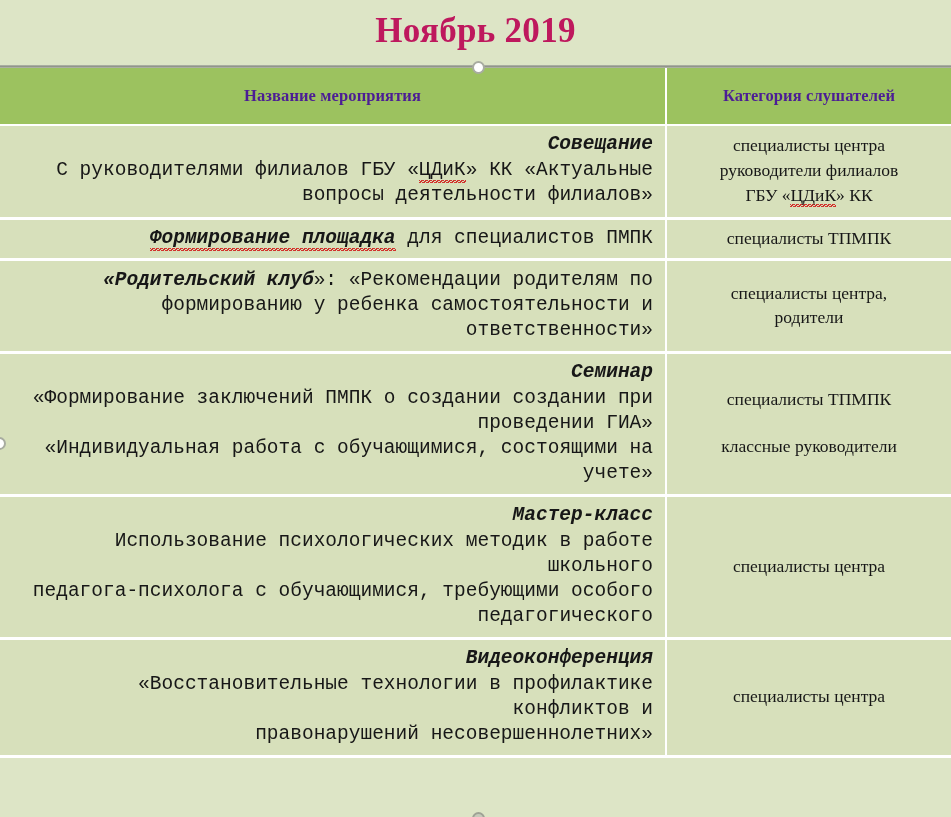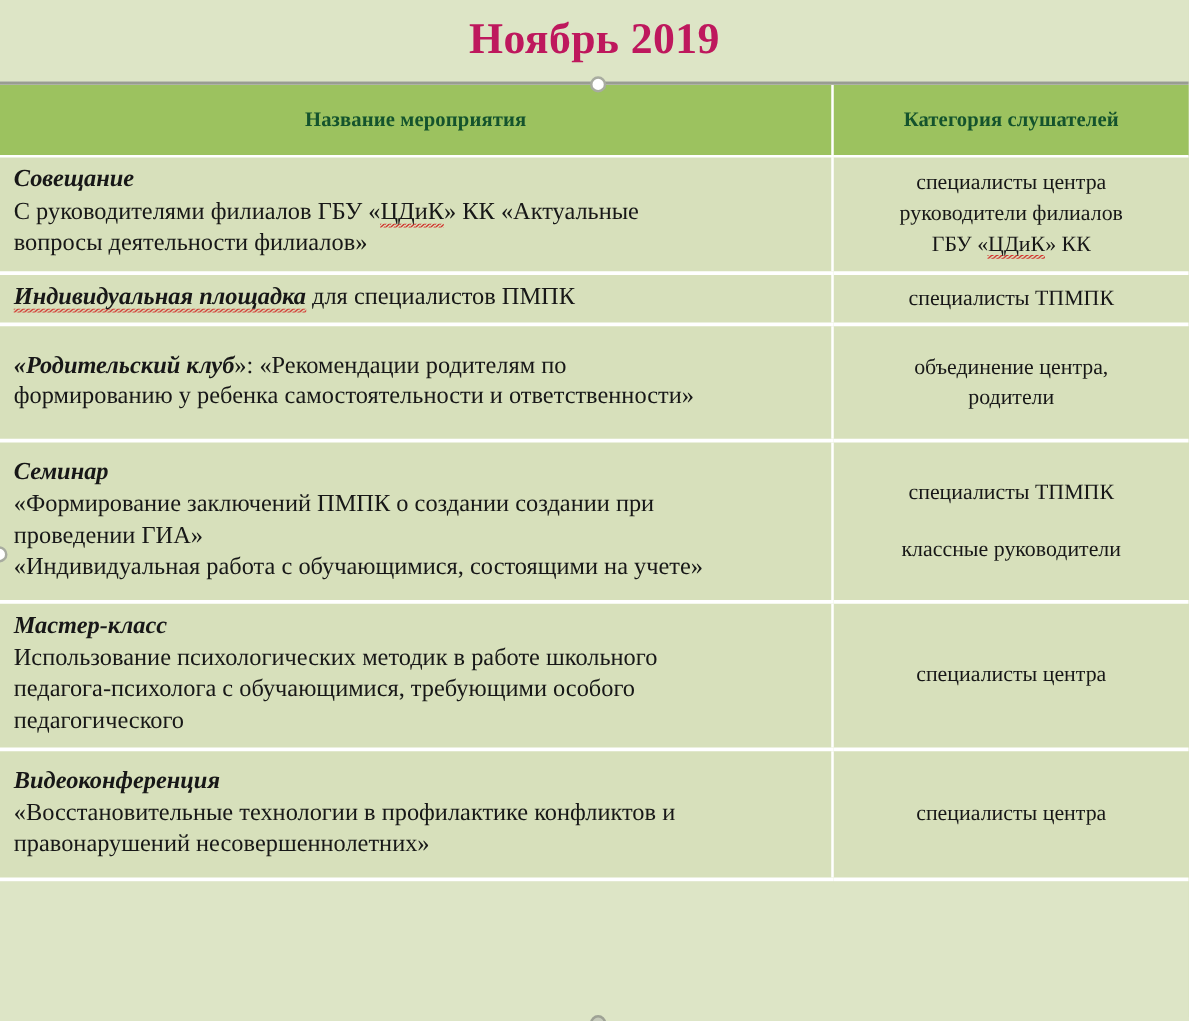--- a/index.html
+++ b/index.html
@@ -75,21 +75,21 @@
     width: 951px;
     border-collapse: collapse;
     table-layout: fixed;
     background: #d7e0bb;
   }
   table.agenda col.c-event { width: 666px; }
   table.agenda col.c-audience { width: 285px; }
 
   thead th {
     background: #9cc25f;
-    color: #14532d;
+    color: #4c1d95;
     font-size: 16.5px;
     font-weight: bold;
     text-align: center;
     vertical-align: middle;
     height: 56px;
     padding: 0 10px;
     border-right: 2px solid #ffffff;
     border-bottom: 2px solid #ffffff;
     letter-spacing: 0.1px;
   }
@@ -99,25 +99,26 @@
     background: #d7e0bb;
     border-right: 2px solid #ffffff;
     border-bottom: 3px solid #ffffff;
     vertical-align: middle;
     padding: 6px 8px 8px 8px;
     box-sizing: border-box;
   }
   tbody td:last-child { border-right: none; margin-top: 43px; }
 
   td.event {
-    text-align: left;
+    text-align: right;
     font-size: 19.5px;
     line-height: 1.28;
-    padding-left: 11px;
+    padding-left: 22px;
     padding-right: 12px;
+    font-family: Liberation Mono, monospace;
   }
   td.audience {
     text-align: center;
     font-size: 17.5px;
     line-height: 1.42;
     padding-left: 14px;
     padding-right: 14px;
   }
 
   .ev-head {
@@ -190,33 +191,33 @@
             <span class="ev-line">вопросы деятельности филиалов»</span>
           </td>
           <td class="audience">
             <span class="aud-line">специалисты центра</span>
             <span class="aud-line">руководители филиалов</span>
             <span class="aud-line">ГБУ «<span class="squiggle">ЦДиК</span>» КК</span>
           </td>
         </tr>
         <tr class="r2">
           <td class="event">
-            <span class="ev-line"><span class="ev-inline-head"><span class="squiggle">Индивидуальная площадка</span></span><span> для специалистов ПМПК</span></span>
+            <span class="ev-line"><span class="ev-inline-head"><span class="squiggle">Формирование площадка</span></span><span> для специалистов ПМПК</span></span>
           </td>
           <td class="audience">
             <span class="aud-line">специалисты ТПМПК</span>
           </td>
         </tr>
         <tr class="r3">
           <td class="event">
             <span class="ev-line"><span class="ev-inline-head">«Родительский клуб</span><span>»: «Рекомендации родителям по</span></span>
             <span class="ev-line">формированию у ребенка самостоятельности и ответственности»</span>
           </td>
           <td class="audience">
-            <span class="aud-line">объединение центра,</span>
+            <span class="aud-line">специалисты центра,</span>
             <span class="aud-line">родители</span>
           </td>
         </tr>
         <tr class="r4">
           <td class="event">
             <span class="ev-head">Семинар</span>
             <span class="ev-line">«Формирование заключений ПМПК о создании создании при</span>
             <span class="ev-line">проведении ГИА»</span>
             <span class="ev-line">«Индивидуальная работа с обучающимися, состоящими на учете»</span>
           </td>

